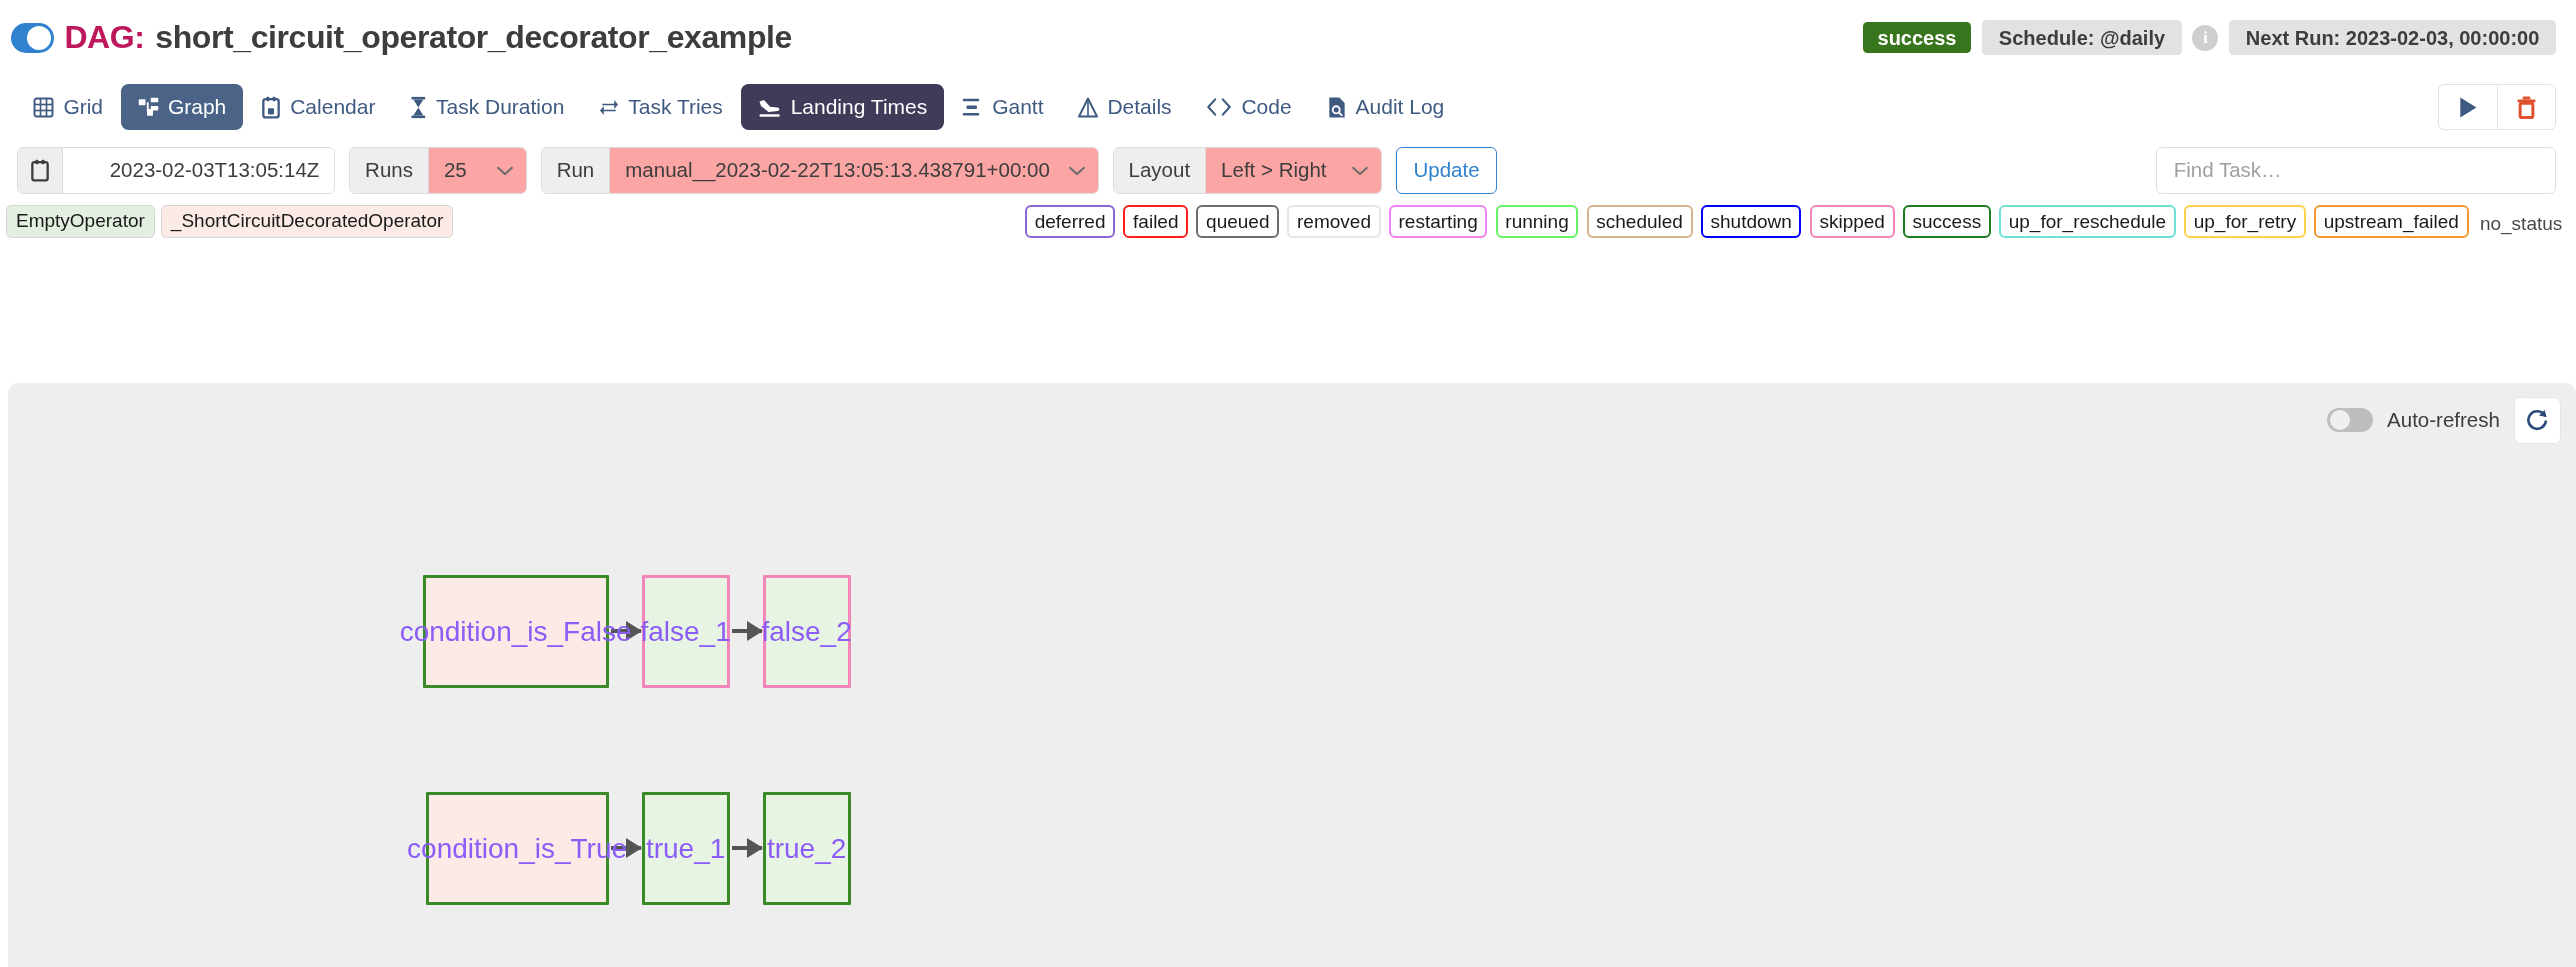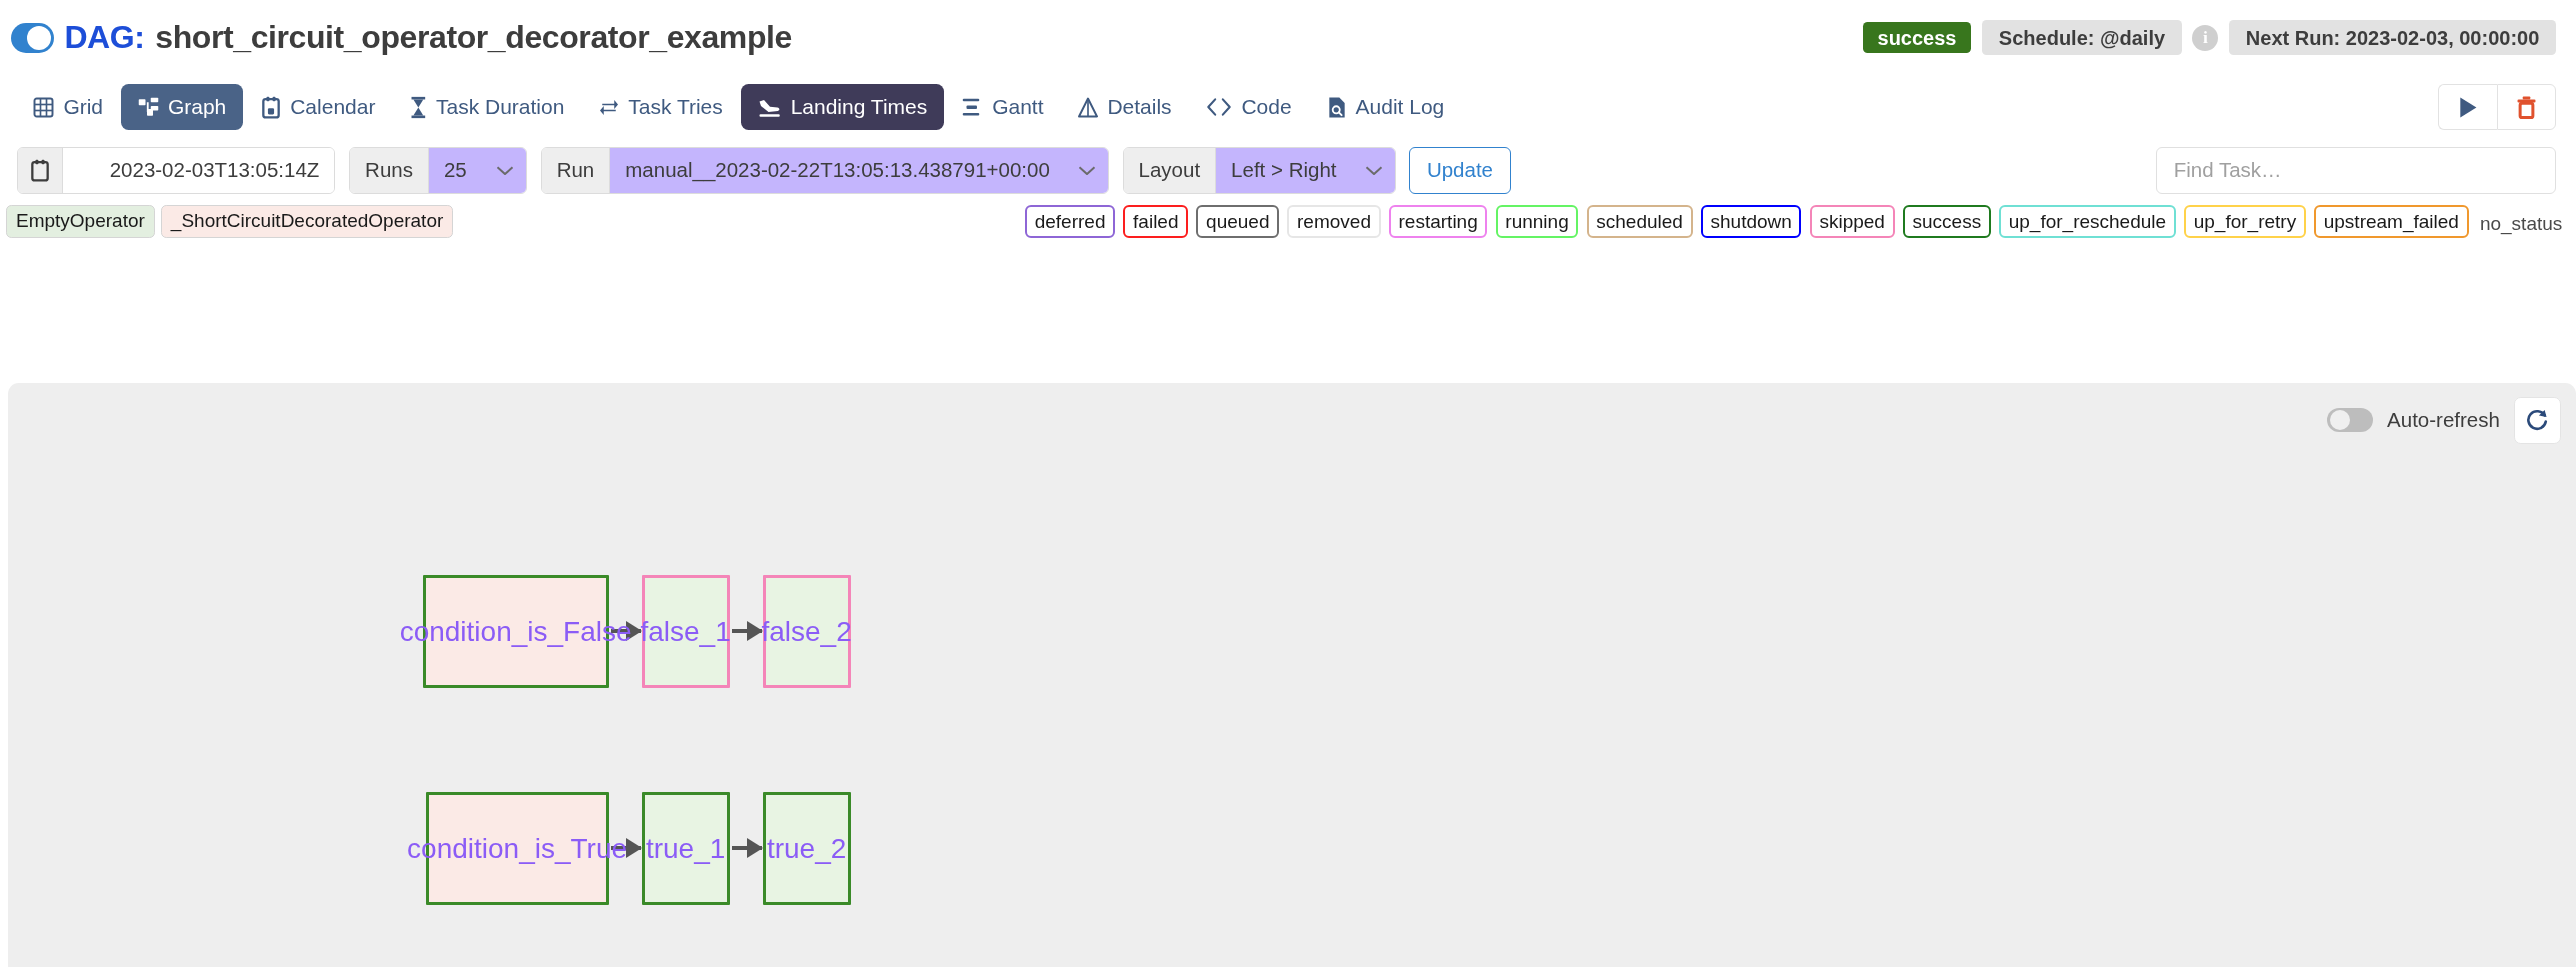--- a/index.html
+++ b/index.html
@@ -22,21 +22,21 @@
     width: 43px; height: 30px; border-radius: 15px;
     background: #3182ce; position: relative; flex: 0 0 auto;
     margin-right: 10.7px;
   }
   .dag-toggle .knob {
     position: absolute; top: 3px; right: 3px;
     width: 24px; height: 24px; border-radius: 50%;
     background: #ffffff;
   }
   .dag-label {
-    font-size: 32px; font-weight: bold; color: #1d4ed8;
+    font-size: 32px; font-weight: bold; color: #be185d;
     letter-spacing: -0.4px; white-space: nowrap;
   }
   .dag-title {
     font-size: 32px; font-weight: bold; color: #3d3d3d;
     margin-left: 10.7px; letter-spacing: -0.4px; white-space: nowrap;
   }
   .header-right {
     margin-left: auto; display: flex; align-items: center; gap: 10.7px;
   }
   .badge-success {
@@ -106,23 +106,23 @@
     border-right: 0.8px solid #dcdcdc; white-space: nowrap;
   }
   .ctl-addon.iconbox { padding: 0 12px; }
   .ctl-field {
     display: flex; align-items: center; padding: 0 15px;
     font-size: 20.5px; color: #3d3d3d; background: #ffffff;
     white-space: nowrap;
     margin-left: 32px;
   }
   .ctl-select {
-    display: flex; align-items: center; gap: 28px;
+    display: flex; align-items: center; gap: 18px;
     padding: 0 12px 0 15px; font-size: 20.5px; color: #3d3d3d;
-    background: #c4b5fd; white-space: nowrap; cursor: pointer;
+    background: #fca5a5; white-space: nowrap; cursor: pointer;
   }
   .ctl-select .val { flex: 1 1 auto; }
   .chev { color: #6b6b6b; display: inline-flex; }
   .ctl-gap { width: 13.7px; flex: 0 0 auto; }
   .update-btn {
     height: 47px; display: flex; align-items: center; padding: 0 16.7px;
     border: 0.8px solid #3182ce; border-radius: 6px;
     color: #3182ce; font-size: 20.5px; background: #ffffff;
     cursor: pointer; white-space: nowrap;
   }

